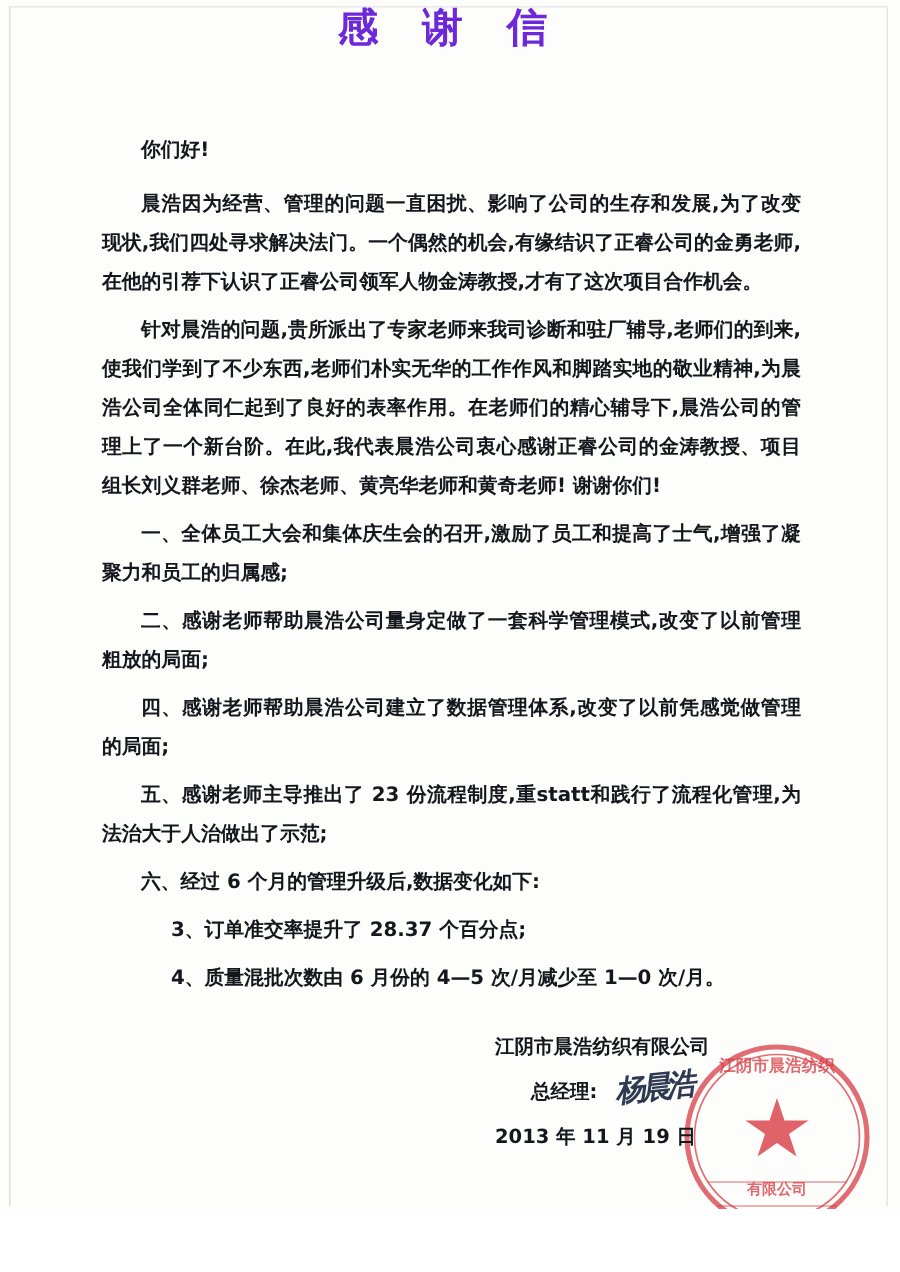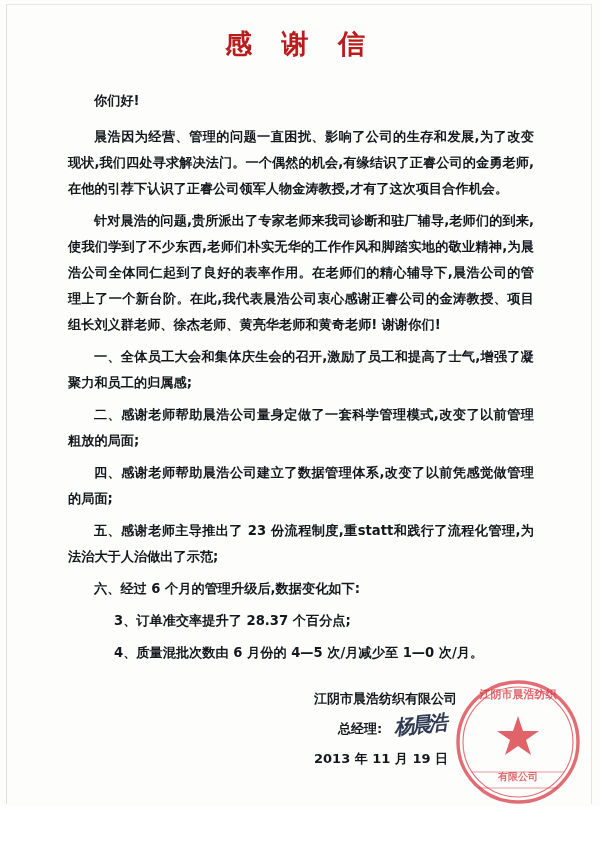--- a/index.html
+++ b/index.html
@@ -32,23 +32,22 @@
     border-top: 1px solid #e8e8e8;
     box-sizing: border-box;
     pointer-events: none;
   }
   .doc-title {
     text-align: center;
     font-size: 27px;
     font-weight: bold;
     letter-spacing: 10px;
     margin: 0;
-    padding-top: 26px;
     font-family: "DejaVu Serif", "Liberation Serif", serif;
-    color: #b91c1c;
+    color: #6d28d9;
   }
   .body-block {
     position: absolute;
     left: 68px;
     top: 88px;
     width: 466px;
     font-size: 13.2px;
     line-height: 26px;
     color: #14181d;
     font-weight: bold;
@@ -71,21 +70,21 @@
     text-indent: 26px;
     text-align: justify;
   }
   .sub-item {
     margin: 0 0 6px 0;
     text-indent: 46px;
     text-align: justify;
   }
   .signature {
     position: absolute;
-    right: 56px;
+    right: 40px;
     top: 684px;
     width: 230px;
     text-align: left;
     font-size: 13px;
     line-height: 30px;
     font-weight: bold;
     font-family: "DejaVu Sans", "Liberation Sans", sans-serif;
     color: #14181d;
   }
   .sig-line { white-space: nowrap; }
@@ -102,21 +101,21 @@
     font-size: 20px;
     font-style: italic;
     transform: rotate(-6deg);
     letter-spacing: -3px;
     opacity: .92;
   }
   
   .seal {
     position: absolute;
     left: 452px;
-    top: 676px;
+    top: 692px;
     width: 132px;
     height: 132px;
     pointer-events: none;
   }
   .seal svg { display:block; }
   .footer-space {
     position: absolute;
     left: 0; top: 806px;
     width: 600px; height: 42px;
     background: #ffffff;

